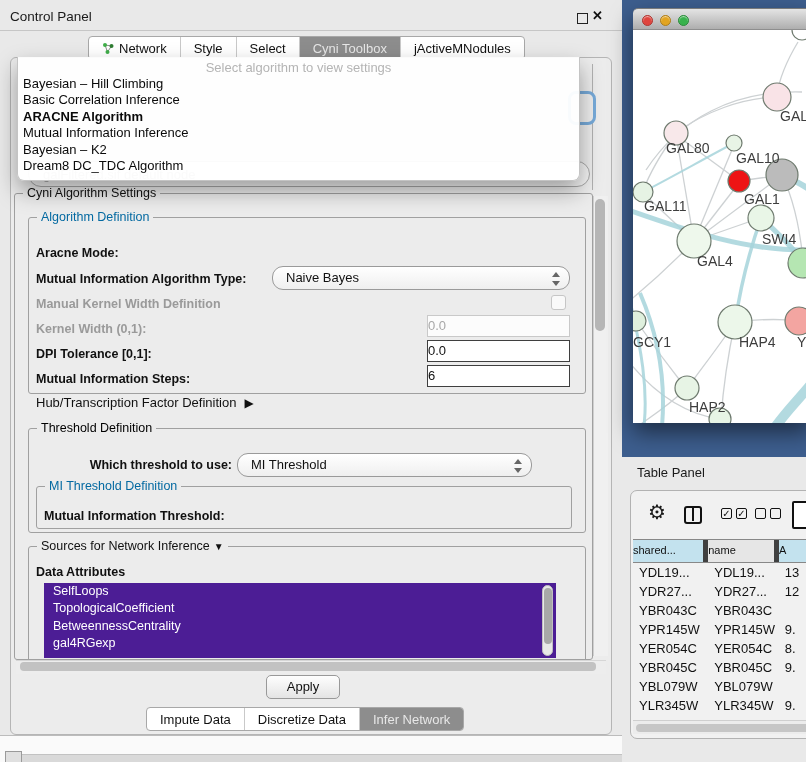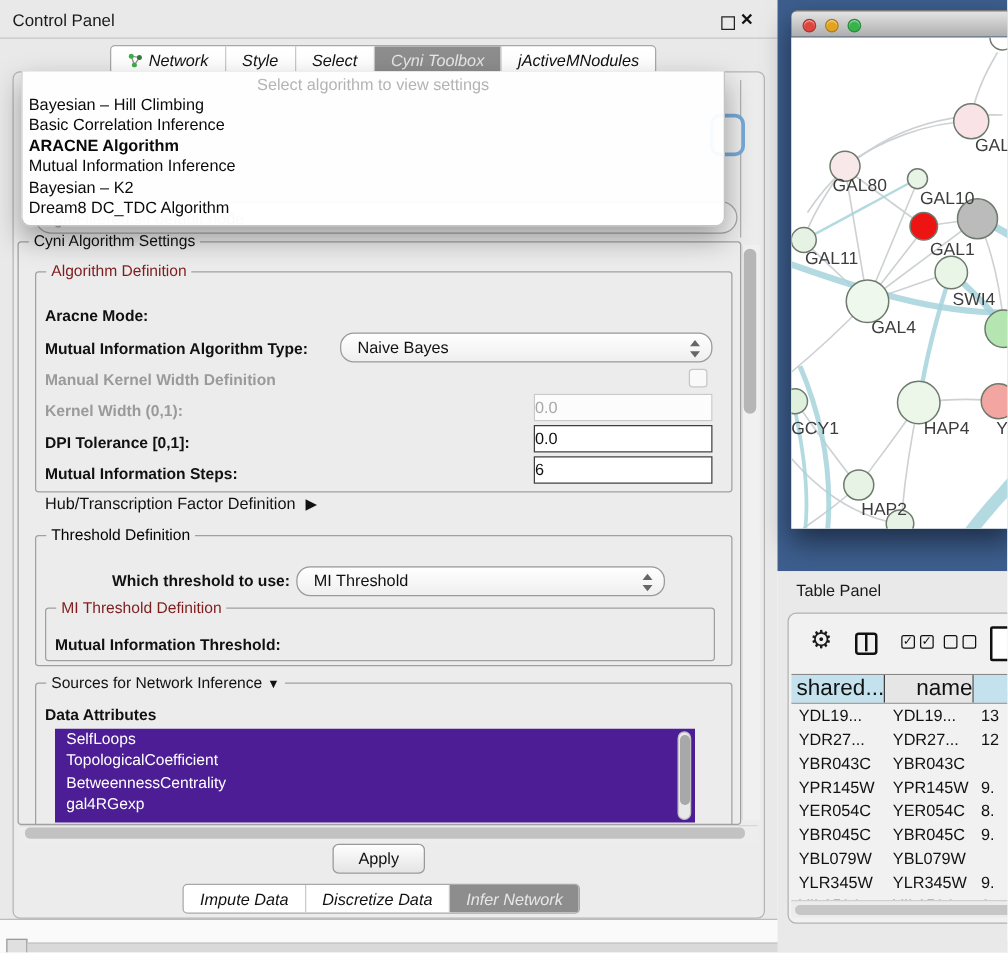--- a/index.html
+++ b/index.html
@@ -10,21 +10,21 @@
   
   .cp{left:0;top:0;width:622px;height:735px;background:#e9e9e9;border-bottom:1px solid #bcbcbc;}
   .cp-title{left:10px;top:9px;font-size:13.5px;color:#1a1a1a;}
   .cp-float{left:577px;top:13px;width:9px;height:9px;border:1.5px solid #222;background:transparent;}
   .cp-close{left:592px;top:8px;font-size:13px;font-weight:bold;color:#111;}
   .cp-titlebar-line{left:0;top:30px;width:622px;height:1px;background:#c6c6c6;}
 
   .tabbar{display:flex;background:#fff;border:1px solid #a8a8a8;border-radius:4px;overflow:hidden;height:22px;}
   .cp-tabbar{left:88px;top:36px;}
   .tab{display:flex;align-items:center;gap:5px;padding:0 13px;font-size:13px;color:#111;
-       border-right:1px solid #c9c9c9;white-space:nowrap;font-style:italic;}
+       border-right:1px solid #c9c9c9;white-space:nowrap;}
   .tab:last-child{border-right:none;}
   .tab.sel{background:#8d8d8d;color:#e7e7e7;}
   .neticon{display:inline-block;width:12px;height:12px;}
 
   .cp-content{left:10px;top:57px;width:600px;height:676px;background:#ececec;
               border:1px solid #b5b5b5;border-radius:6px;}
 
   
   .frag-line{left:592px;top:64px;width:1px;height:126px;background:#b0b0b0;z-index:1;}
   .frag-combo{left:568px;top:91px;width:22px;height:28px;border:3px solid #76a9d8;border-radius:8px;
@@ -38,21 +38,21 @@
          border:1px solid #c4c4c4;border-top:none;border-radius:0 0 7px 7px;
          box-shadow:0 10px 22px rgba(0,0,0,0.35);padding-bottom:6px;}
   .pop-placeholder{text-align:center;color:#b4b4b4;font-size:13px;padding-top:3px;height:16px;}
   .pop-item{font-size:13px;line-height:16.4px;padding-left:5px;color:#0a0a0a;white-space:nowrap;}
   .pop-item.bold{font-weight:bold;}
 
   
   .gbox{position:absolute;border:1px solid #a0a0a0;border-radius:3px;}
   .legend{position:absolute;top:-8px;left:8px;background:#ececec;padding:0 4px;font-size:12.5px;
           white-space:nowrap;}
-  .legend.blue{color:#7f1d1d;}
+  .legend.blue{color:#0369a1;}
   .legend.green{color:#000000;}
 
   .lbl{position:absolute;font-size:12.5px;font-weight:bold;color:#111;white-space:nowrap;}
   .lbl.dis{color:#9a9a9a;}
 
   .combo{position:absolute;background:linear-gradient(#ffffff,#efefef);border:1px solid #9a9a9a;
          border-radius:11px;font-size:13px;line-height:22px;padding-left:13px;box-sizing:border-box;
          height:24px;color:#111;white-space:nowrap;overflow:hidden;}
   .spin{position:absolute;right:10px;top:5px;width:8px;height:14px;}
   .spin:before,.spin:after{content:"";position:absolute;left:1px;border-left:4px solid transparent;
@@ -110,21 +110,21 @@
                 border-radius:7px;}
   .gear{left:17px;top:11px;font-size:20px;line-height:20px;color:#1a1a1a;}
   .colicon{left:53px;top:15px;width:18px;height:18px;border:2.5px solid #111;border-radius:3px;box-sizing:border-box;}
   .colicon:before{content:"";position:absolute;left:5.5px;top:0;width:2.5px;height:13px;background:#111;}
   .cbx{position:absolute;width:11px;height:11px;border:1.5px solid #111;border-radius:2px;
        font-size:10px;line-height:10px;text-align:center;color:#111;box-sizing:border-box;}
   .docicon{left:161px;top:10px;width:16px;height:24px;border:2px solid #111;border-radius:2px;background:#fff;}
 
   .tp-table{left:2px;top:48px;width:186px;height:193px;overflow:hidden;}
   .th-row{display:flex;height:22px;border-top:1px solid #888;border-bottom:1px solid #888;}
-  .th{box-sizing:border-box;border-right:1px solid #404040;font-size:18px;text-align:right;
+  .th{box-sizing:border-box;border-right:5px solid #404040;font-size:11px;text-align:left;
       line-height:21px;background:#e6e6e6;overflow:hidden;white-space:nowrap;}
   .th.selcol{background:#c3e2ee;}
   .tr{display:flex;height:19px;}
   .td{box-sizing:border-box;font-size:13px;line-height:19px;padding-left:6px;overflow:hidden;
       white-space:nowrap;}
   .tp-hscroll{left:2px;top:229px;width:184px;height:13px;background:#ececec;border-top:1px solid #cfcfcf;}
   .tp-hscroll-thumb{position:absolute;left:3px;top:2.5px;width:176px;height:8px;background:#c6c6c6;border-radius:4px;}
 </style>
 </head>
 <body>

